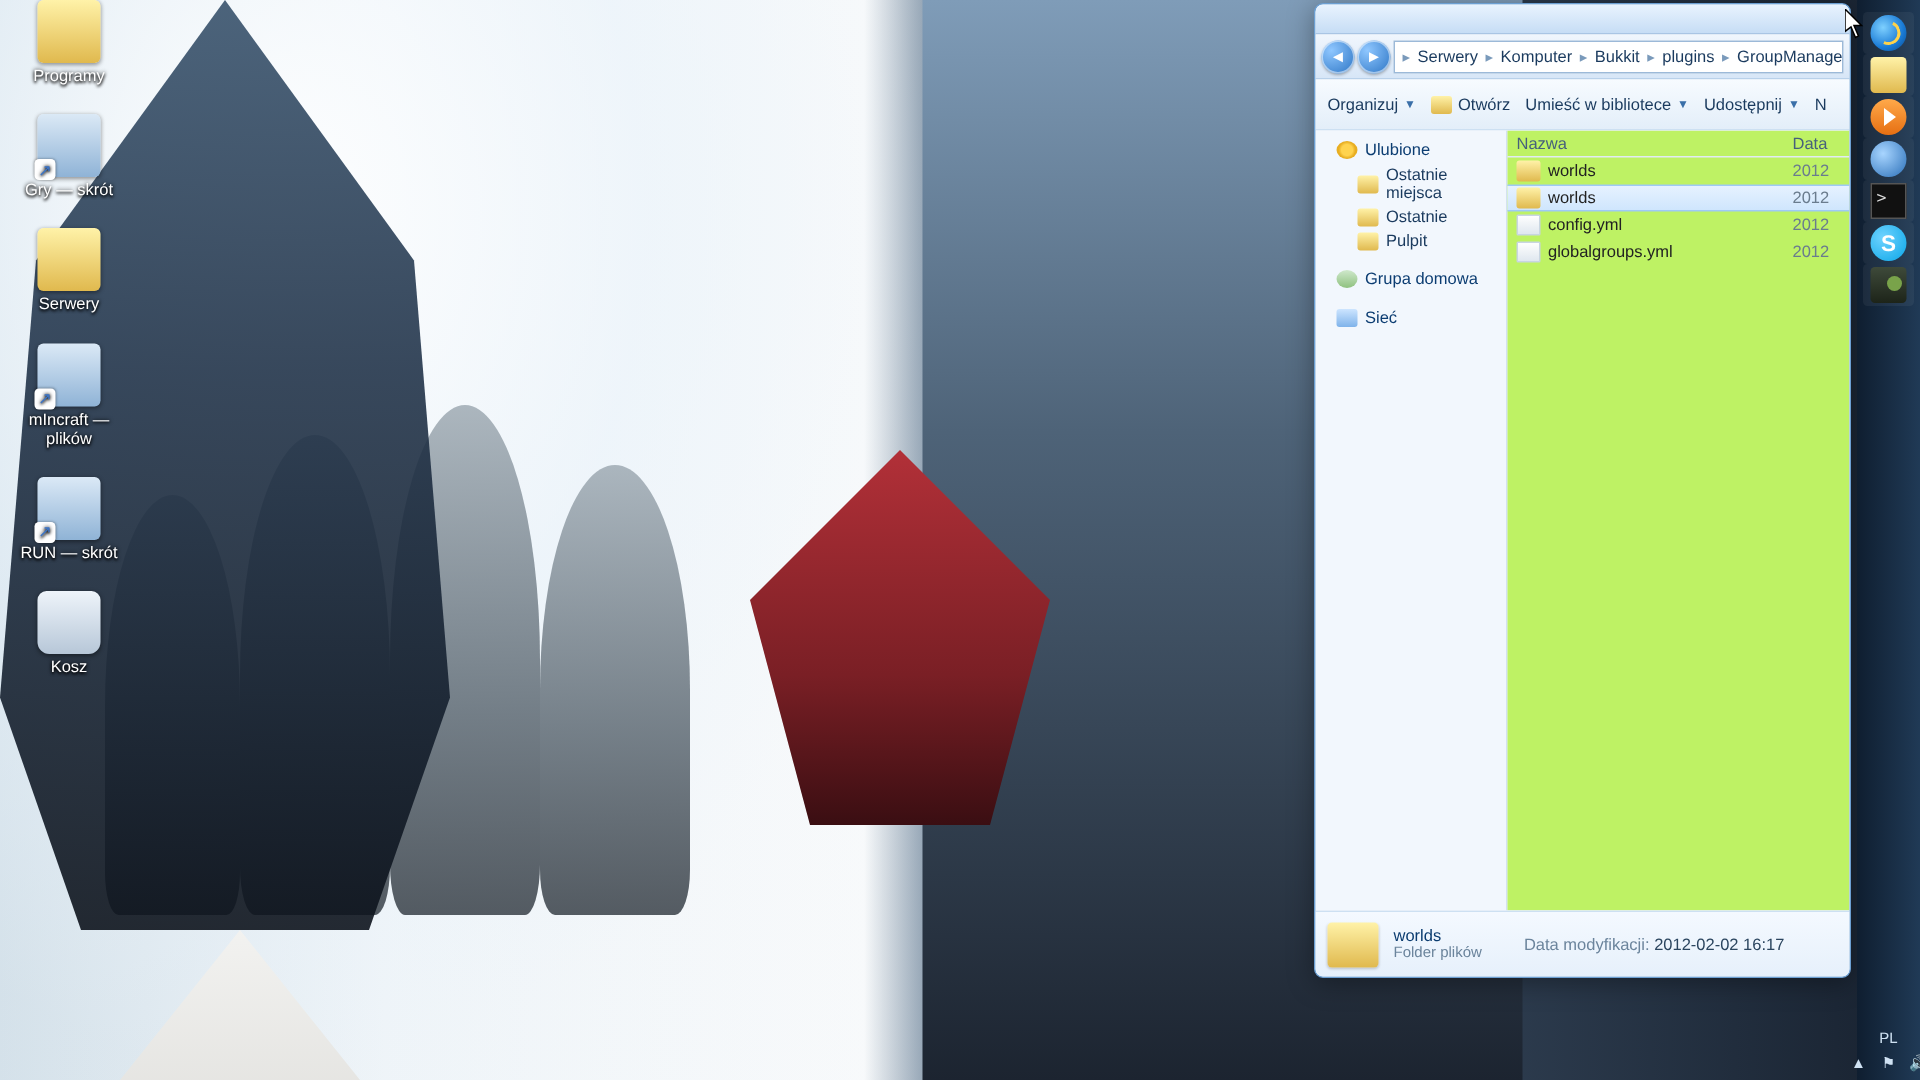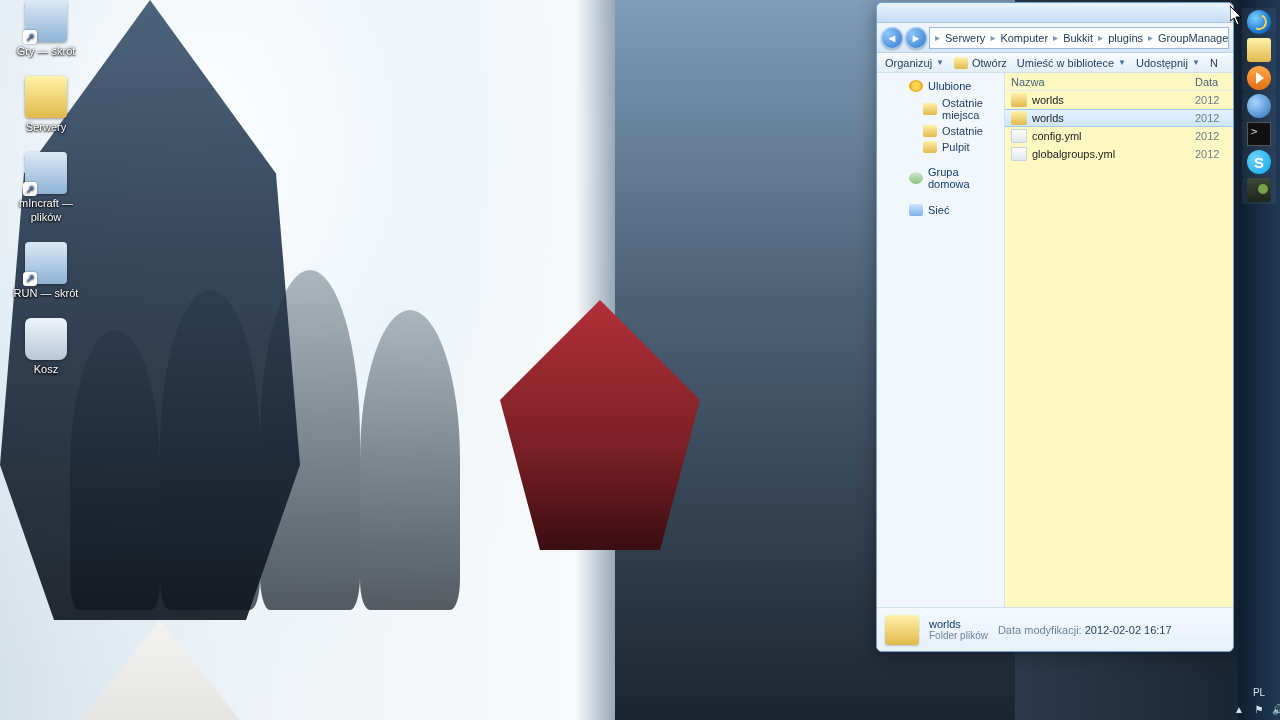--- a/index.html
+++ b/index.html
@@ -70,42 +70,42 @@
     background:radial-gradient(circle at 30% 30%, #8fc7ff, #2b74c4);
     box-shadow:inset 0 0 0 1px rgba(255,255,255,0.5), 0 1px 2px rgba(0,0,0,0.3);
     color:#fff; display:flex; align-items:center; justify-content:center; cursor:default;}
   .breadcrumb { flex:1; height:22px; background:#fff; border:1px solid #9cb9d8;
     display:flex; align-items:center; padding-left:4px; gap:1px; overflow:hidden;}
   .bc-seg { display:flex; align-items:center; gap:4px; padding:0 4px; color:#1a3a5e;
     white-space:nowrap; cursor:default;}
   .bc-sep{ color:#7a9abb; font-size:10px; }
   .bc-folder-icon{ width:16px;height:14px;background:linear-gradient(180deg,#fff2a8,#e0b94e);
     border-radius:2px; box-shadow:0 1px 1px rgba(0,0,0,0.2);}
-  .toolbar { height:20px; background:linear-gradient(180deg,#f7fbff,#e3eef9);
+  .toolbar { height:34px; background:linear-gradient(180deg,#f7fbff,#e3eef9);
     display:flex; align-items:center; gap:10px; padding:0 8px; font-size:11px; color:#1a3a5e;
     border-bottom:1px solid #cde0f2;}
   .tb-item{ display:flex; align-items:center; gap:4px; cursor:default;}
   .tb-item .drop{font-size:8px; color:#3a6fa8;}
   .tb-open-icon{width:14px;height:12px;background:linear-gradient(180deg,#fff2a8,#e0b94e);border-radius:2px;}
 
   .body { flex:1; display:flex; overflow:hidden; }
   .navpane { width:128px; background:#f2f7fd; border-right:1px solid #d3e1f0;
     font-size:11px; color:#1a3a5e; padding-top:4px; overflow:hidden;}
-  .nav-group{ margin-bottom:8px;margin-left:18px; }
+  .nav-group{ margin-bottom:8px; }
   .nav-hdr{ display:flex; align-items:center; gap:5px; padding:3px 6px 3px 14px; font-weight:normal; color:#0c3d72;}
   .nav-item{ display:flex; align-items:center; gap:5px; padding:2px 4px 2px 28px; cursor:default;}
   .nav-ico{ width:14px; height:12px; background:linear-gradient(180deg,#fff2a8,#e0b94e);border-radius:2px; flex-shrink:0;}
   .nav-ico.star{ background:radial-gradient(circle,#ffd34e 40%,#e8ae22 60%); border-radius:50%; }
   .nav-ico.lib{ background:linear-gradient(180deg,#b9d8f7,#6fa3d8); }
   .nav-ico.comp{ background:linear-gradient(180deg,#e2ecf6,#9ab4cf); border-radius:3px;}
   .nav-ico.drv{ background:linear-gradient(180deg,#e6edf4,#a7b8ca); border-radius:2px;}
   .nav-ico.net{ background:linear-gradient(180deg,#cde5ff,#7fb3ea); border-radius:2px;}
   .nav-ico.hg{ background:linear-gradient(180deg,#cfe8cc,#8fc17f); border-radius:50%; }
 
-  .listpane { flex:1; display:flex; flex-direction:column; background:#fef9c3; font-size:11px; color:#222;}
+  .listpane { flex:1; display:flex; flex-direction:column; background:#bef264; font-size:11px; color:#222;}
   .list-hdr{ height:18px; display:flex; align-items:center; color:#46607c; border-bottom:1px solid #e2ebf4; padding-left:6px;}
   .list-hdr .col-name{ flex:1; }
   .list-hdr .col-date{ width:38px; text-align:left; }
   .list-rows{ flex:1; }
   .row{ display:flex; align-items:center; height:18px; padding-left:6px; cursor:default;}
   .row.selected{ background:linear-gradient(180deg,#e6f2ff,#cfe6fd); border:1px solid #9ecaf5; border-left:none;border-right:none; }
   .row .fico{ width:16px; height:14px; margin-right:5px; flex-shrink:0;}
   .fico.folder{ background:linear-gradient(180deg,#fff2a8,#e0b94e); border-radius:2px;}
   .fico.file{ background:linear-gradient(180deg,#fefefe,#dfe7ef); border:1px solid #c8d5e2; border-radius:1px;}
   .row .name{ flex:1; white-space:nowrap; overflow:hidden; text-overflow:ellipsis;}
@@ -160,20 +160,24 @@
       <span class="c3"></span>
       <span class="c4"></span>
   </div>
   <div class="fig-hood-dark"></div>
   <div class="fig-hood-white"></div>
   <div class="fig-red"></div>
 </div>
 
 <div class="desktop-icons" id="desktop-icons">
     <div class="dicon">
+      <div class="glyph "></div>
+      <div class="label">Programy</div>
+    </div>
+    <div class="dicon">
       <div class="glyph app">
         <div class="arrow">↗</div>
       </div>
       <div class="label">Gry — skrót</div>
     </div>
     <div class="dicon">
       <div class="glyph "></div>
       <div class="label">Serwery</div>
     </div>
     <div class="dicon">
@@ -299,21 +303,21 @@
         </div>
     </div>
   </div>
 
   <div class="details">
     <div class="big-ico"></div>
     <div>
       <div class="meta-name">worlds</div>
       <div class="meta-sub">Folder plików</div>
     </div>
-    <div style="">
+    <div style="margin-left:18px;">
       <span class="meta-date-label">Data modyfikacji:</span>
       <span class="meta-date">2012-02-02 16:17</span>
     </div>
   </div>
 </div>
 
 <div class="dock" id="dock">
   <div id="dock-items">
       <div class="dock-item">
         <div class="g g-ie"></div>

